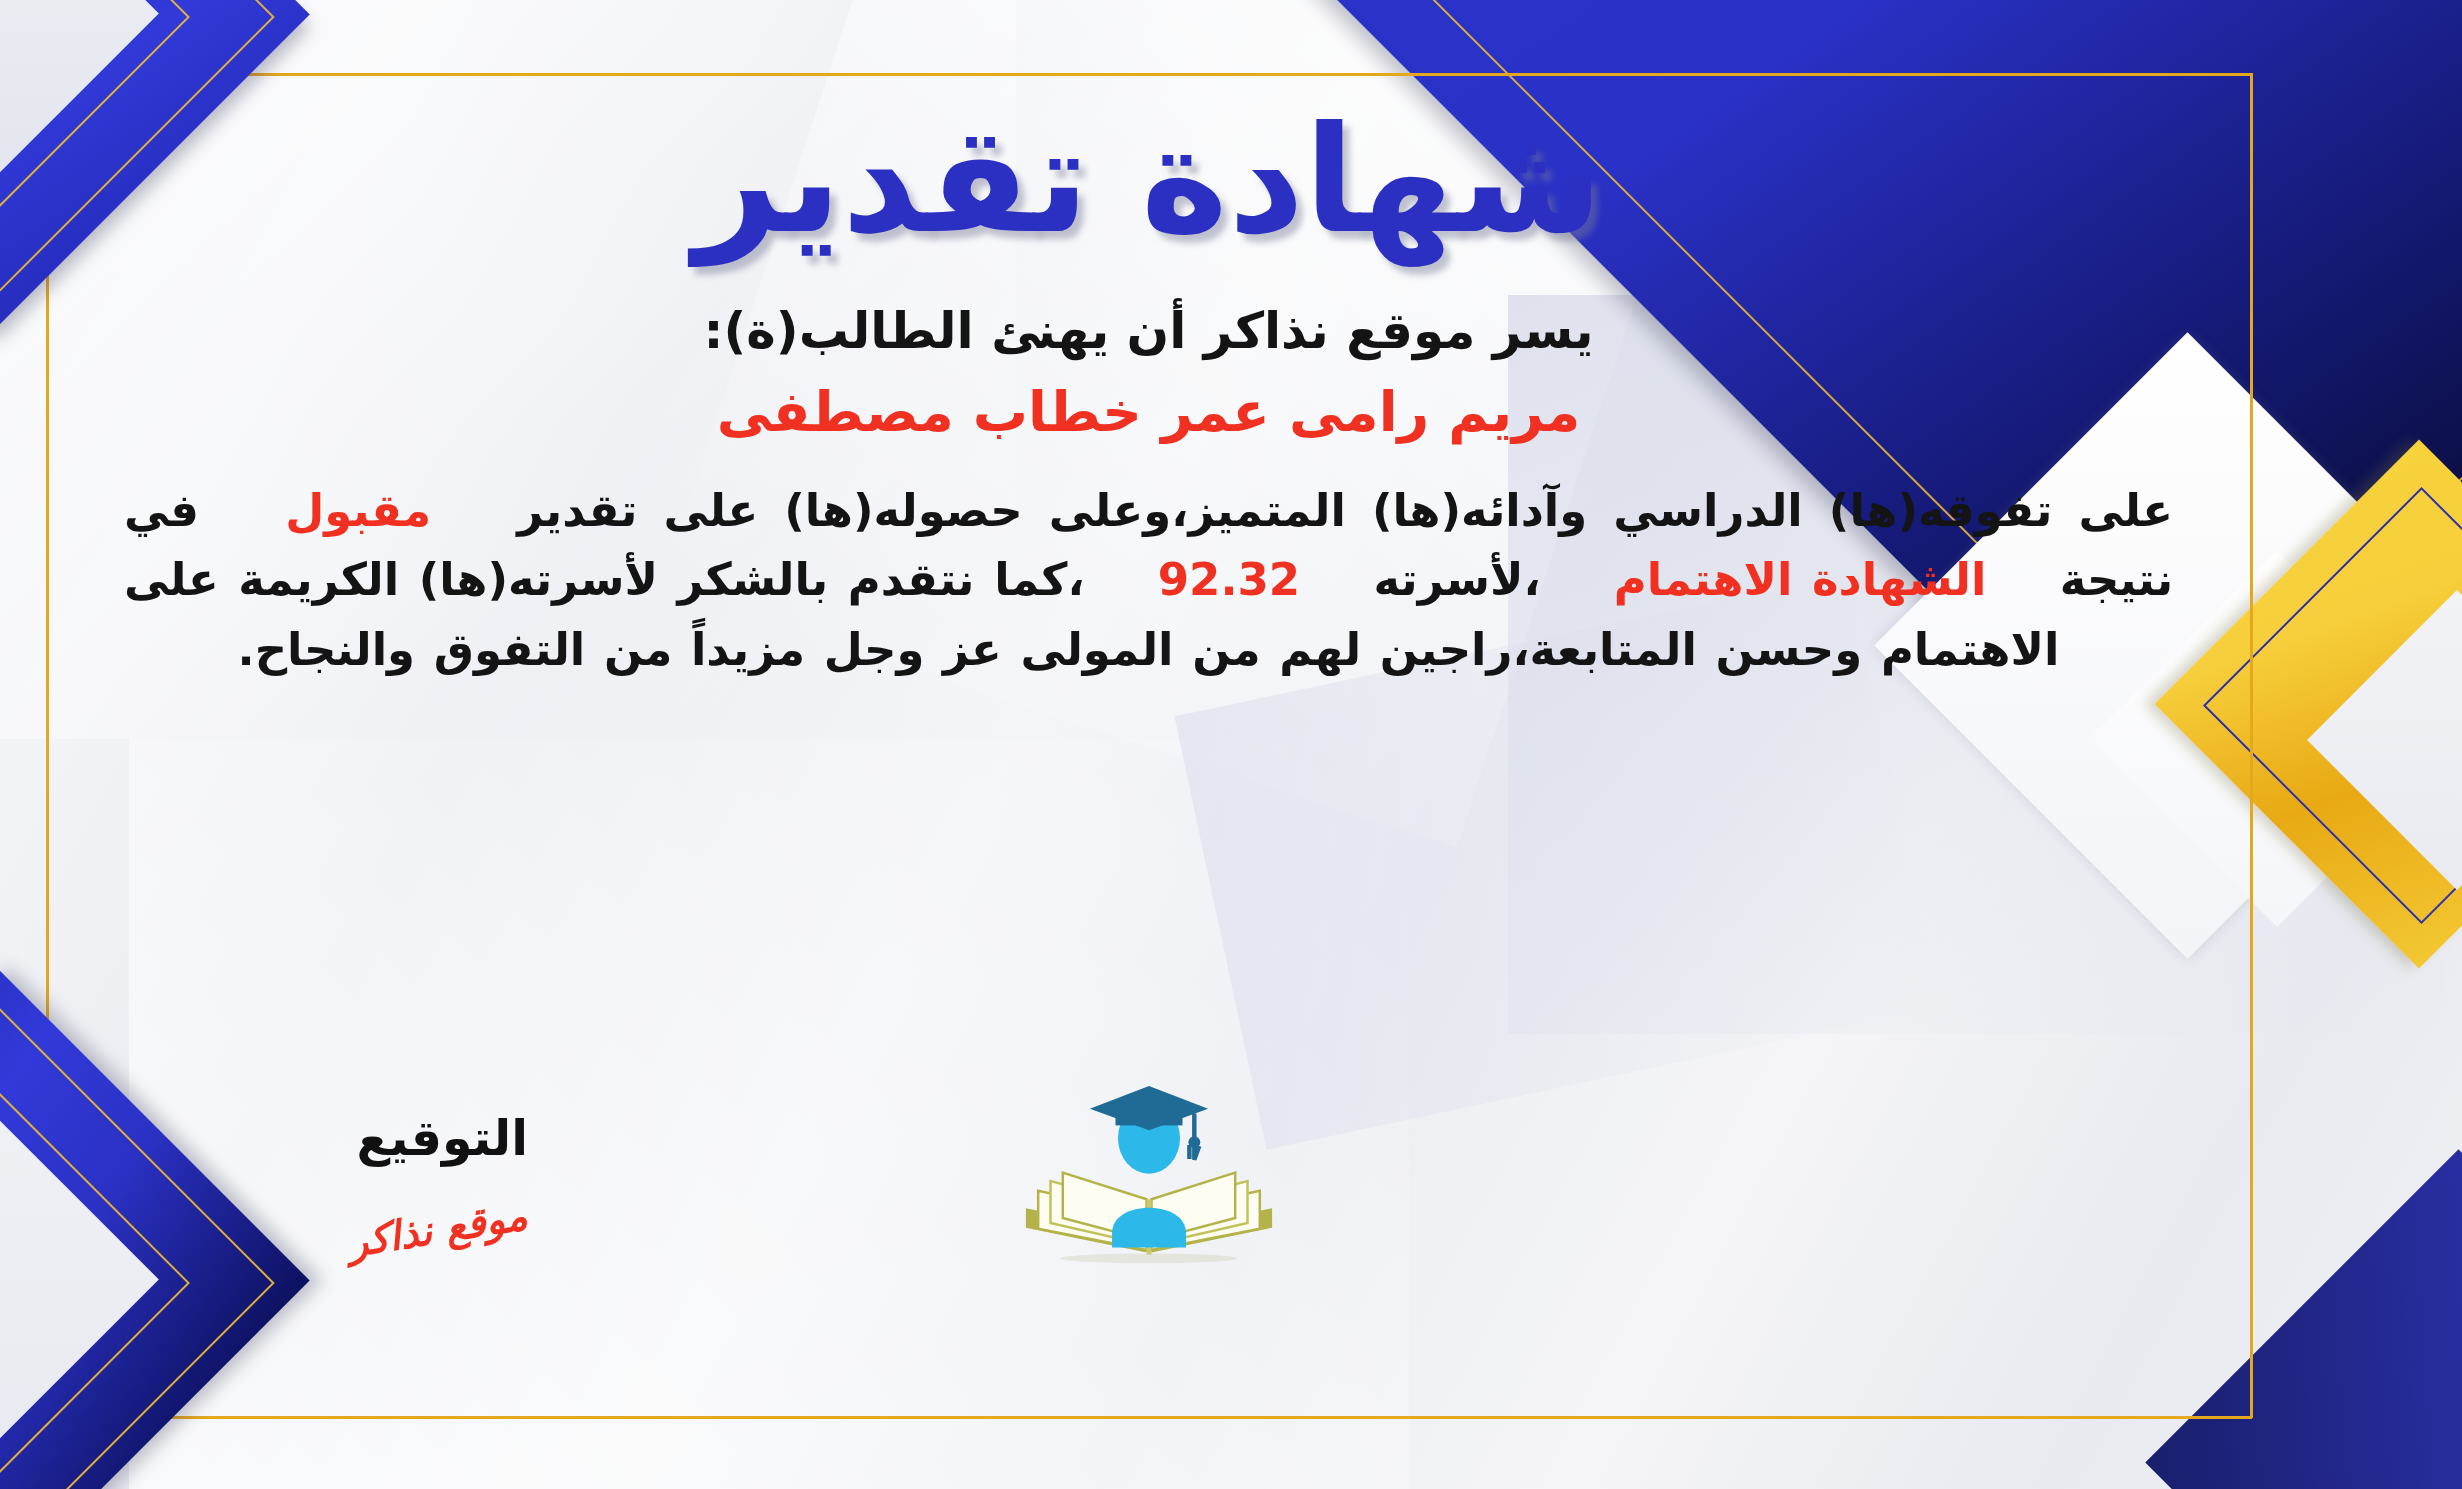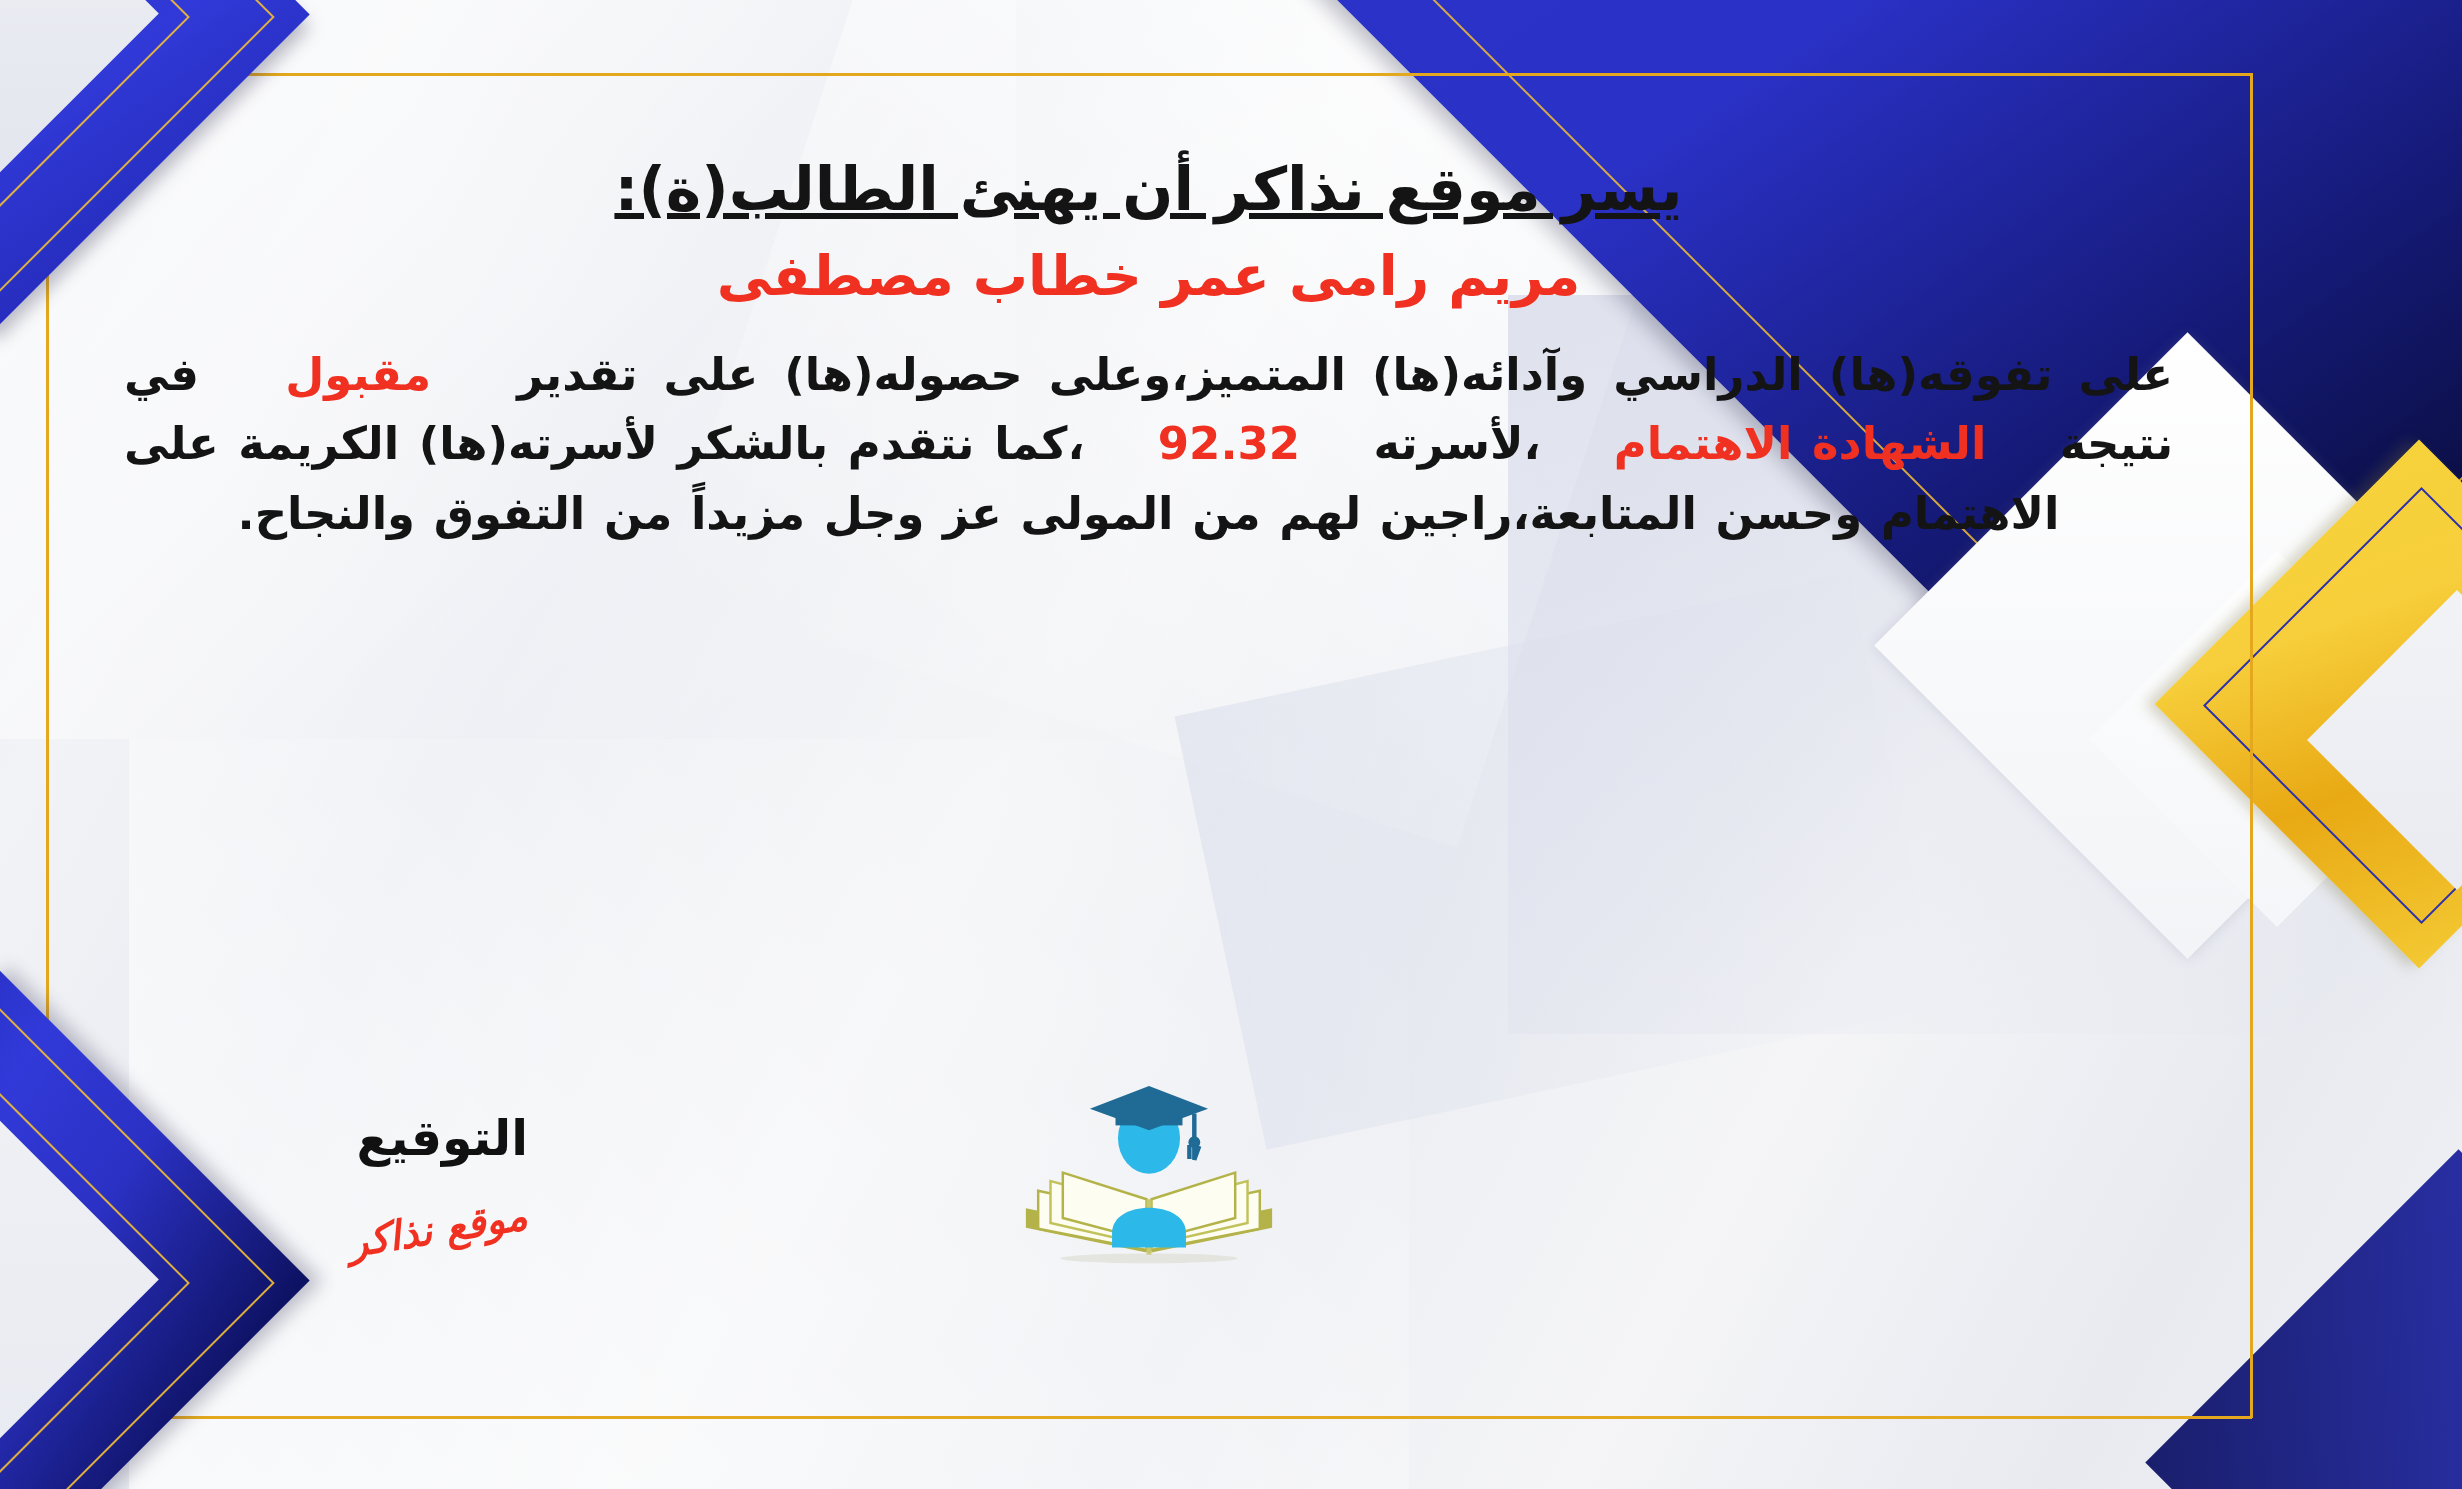--- a/index.html
+++ b/index.html
@@ -157,25 +157,24 @@
     line-height: 1.05;
     font-weight: bold;
     color: #2b2fc2;
     letter-spacing: -3px;
     text-shadow: 6.9px 7.9px 5.9px rgba(120,125,150,.45);
     font-family: "DejaVu Sans", "Liberation Sans", sans-serif;
   }
 
   
   .greeting {
-    margin-top: 70px;
-    font-size: 60px;
+    margin-top: 44px;
+    font-size: 50px;
     color: #141414;
     font-weight: 600;
-    text-decoration: underline;
   }
 
   
   .student-name {
     margin-top: 20px;
     font-size: 55px;
     color: #f03020;
     font-weight: 700;
   }
 
@@ -282,20 +281,21 @@
 
   <div class="corner bl-wrap">
     <div class="bl-outer"></div>
     <div class="bl-gold1"></div>
     <div class="bl-notch"></div>
     <div class="bl-gold2"></div>
   </div>
 
   <div class="content">
 
+    <div class="title">شهادة تقدير</div>
 
     <div class="greeting">يسر موقع نذاكر أن يهنئ الطالب(ة):</div>
 
     <div class="student-name">مريم رامى عمر خطاب مصطفى</div>
 
     <div class="body-para">
       <span>على تفوقه(ها) الدراسي وآدائه(ها) المتميز،وعلى حصوله(ها) على تقدير</span>
       <span class="gap"></span>
       <span class="hl">مقبول</span>
       <span class="gap"></span>

